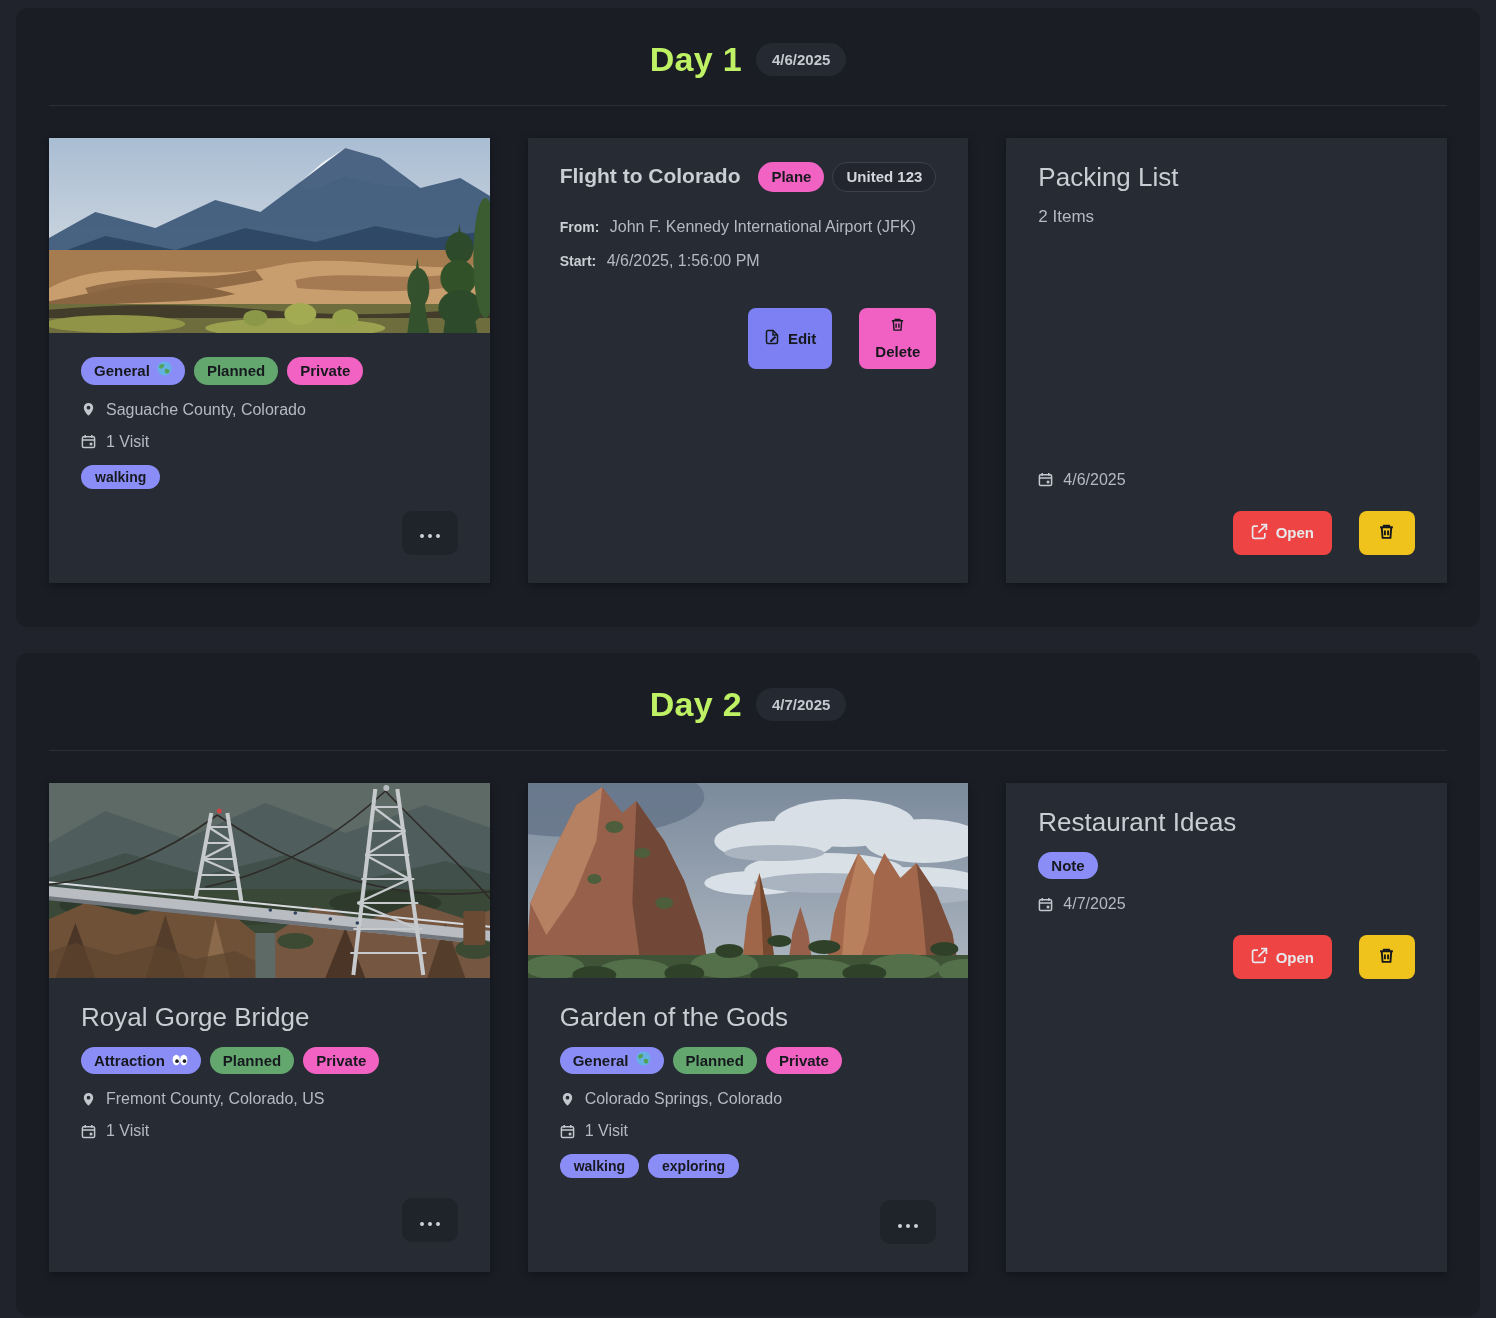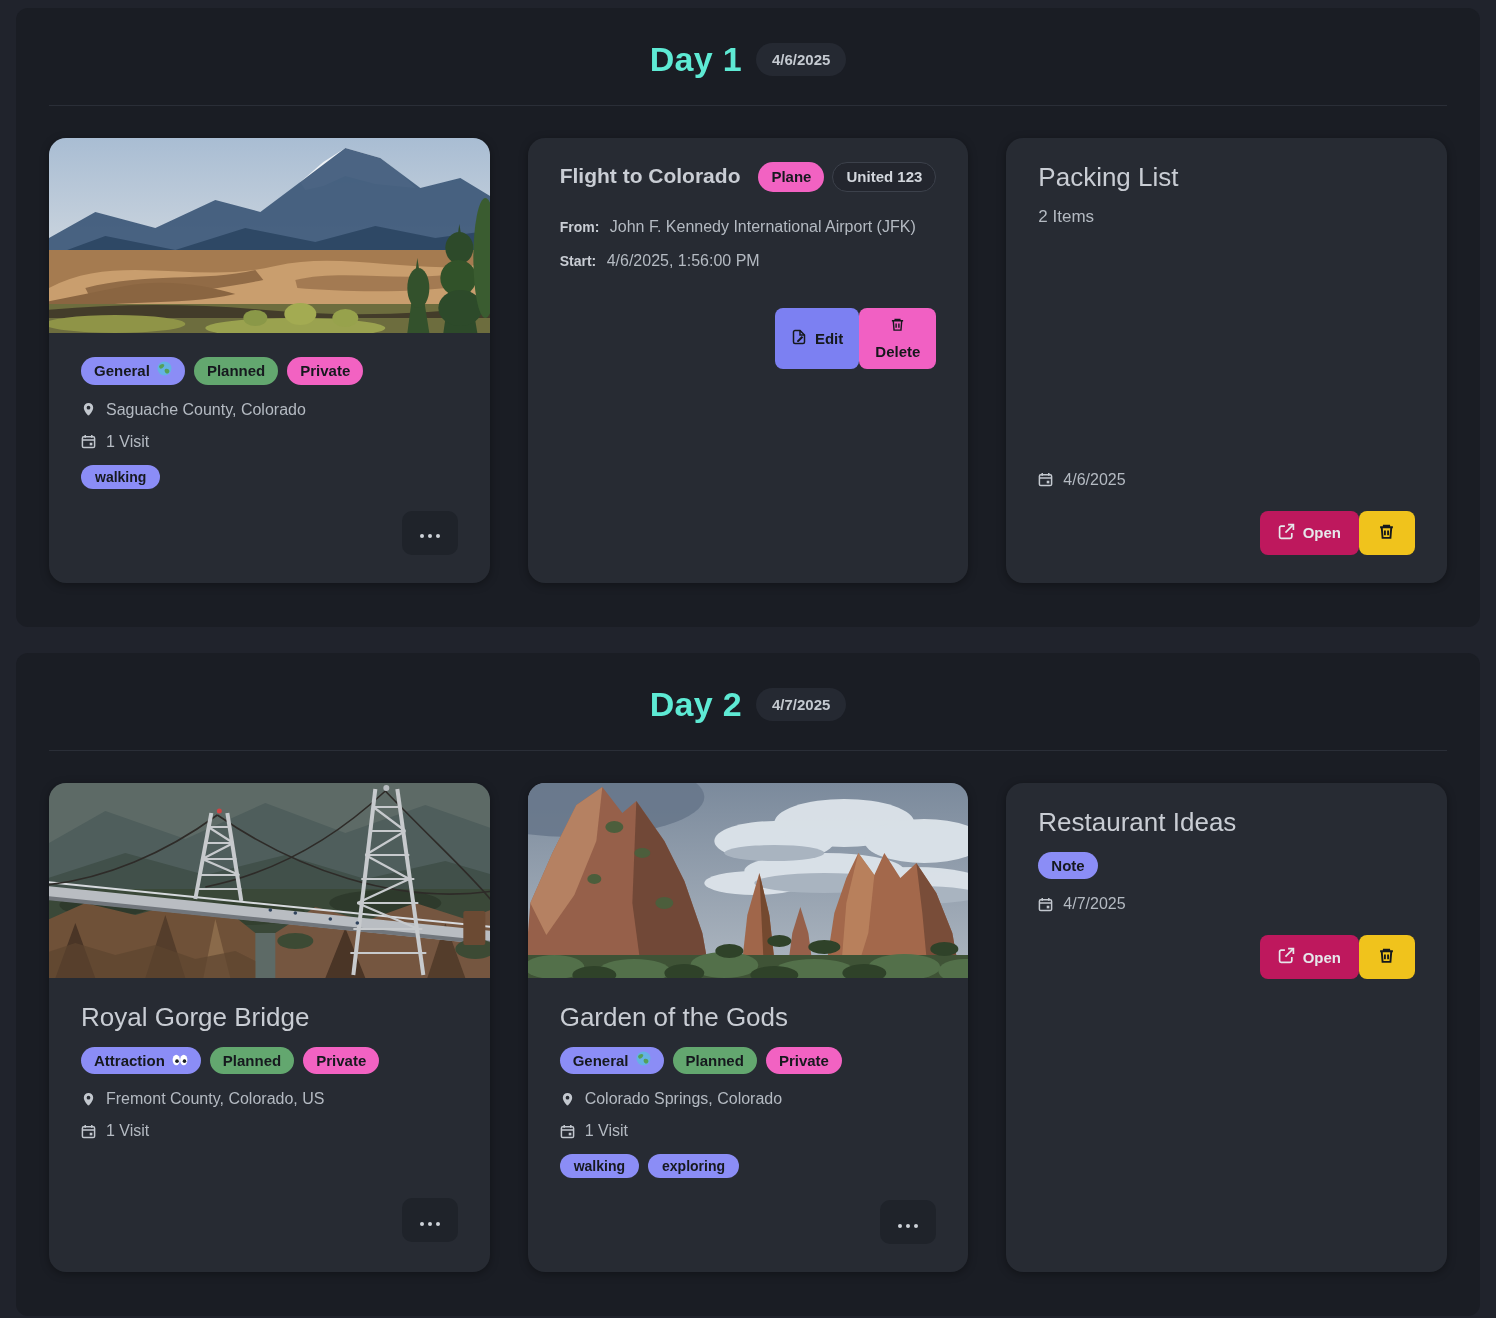--- a/index.html
+++ b/index.html
@@ -12,32 +12,32 @@
   .day-section {
     background:#1a1d24;
     border-radius:12px;
     margin:8px 16px 26px 16px;
     overflow:hidden;
   }
   .day-header {
     display:flex; justify-content:center; align-items:center;
     gap:14px; padding:32px 0 26px 0;
   }
-  .day-title { font-size:34px; font-weight:700; color:#5eead4; letter-spacing:.3px; }
+  .day-title { font-size:34px; font-weight:700; color:#bef264; letter-spacing:.3px; }
   .day-date-pill {
     background:#252932; color:#c4c9d0; font-size:15px; font-weight:700;
     padding:8px 16px; border-radius:999px;
   }
   .divider { border:0; border-top:1px solid #2a2e37; margin:0 33px; }
   .cards {
     display:grid; grid-template-columns:repeat(3,1fr);
     gap:38px; padding:32px 33px 44px 33px; align-items:stretch;
   }
   .card {
-    background:#272b33; border-radius:17px; overflow:hidden;
+    background:#272b33; border-radius:0; overflow:hidden;
     box-shadow:0 2px 8px rgba(0,0,0,.35);
     display:flex; flex-direction:column;
   }
   .card-image { height:195px; overflow:hidden; flex:none; }
   .card-image svg { display:block; width:100%; height:195px; }
   .card-body { padding:24px 32px 28px 32px; display:flex; flex-direction:column; flex:1; }
   .place-title, .doc-title { font-size:26px; font-weight:400; color:#c9cdd4; margin-bottom:14px; }
   .badge-row { display:flex; gap:9px; flex-wrap:wrap; margin-bottom:16px; }
   .badge {
     display:inline-flex; align-items:center; gap:7px;
@@ -63,33 +63,33 @@
     border:0; cursor:pointer; display:inline-flex; align-items:center; gap:8px;
     font-family:inherit; font-size:15px; font-weight:700; border-radius:8px;
   }
   .btn-more {
     background:#1f232a; width:56px; height:44px; border-radius:10px;
     justify-content:center;
   }
   .btn-more .dot { width:4px; height:4px; border-radius:50%; background:#ced3d9; margin:0 2px; display:inline-block; }
   .btn-edit   { background:#7c80f2; color:#15181c; padding:9px 16px; }
   .btn-delete { background:#f160c3; color:#15181c; padding:9px 16px;flex-direction:column; }
-  .btn-open   { background:#be185d; color:#e6e8eb; padding:11px 18px; }
+  .btn-open   { background:#ef4444; color:#e6e8eb; padding:11px 18px; }
   .btn-trash  { background:#f0c31c; color:#15181c; width:56px; height:44px; justify-content:center; }
   
   .flight-head { display:flex; justify-content:space-between; align-items:flex-start; margin-bottom:26px; }
   .flight-title { font-size:21px; font-weight:700; color:#c9cdd4; padding-top:2px; }
   .flight-badges { display:flex; gap:8px; }
   .flight-row { margin-bottom:16px; font-size:16px; color:#b4bac2; }
   .flight-label { font-size:14px; font-weight:700; color:#c9cdd4; margin-right:6px; }
   .flight-leg + .flight-leg { margin-top:16px; }
   .doc-summary { font-size:17px; color:#b4bac2; margin-bottom:10px; }
   .doc-date { margin-top:auto; margin-bottom:0; }
   .doc-date-flow { margin-top:4px; margin-bottom:0; }
-  .doc-actions-flow { margin-top:10px; padding-top:12px; display:flex; justify-content:flex-end; gap:0; }
+  .doc-actions-flow { margin-top:10px; padding-top:12px; display:flex; justify-content:flex-end; gap:27px; }
   .spacer { flex:1; }
 </style>
 </head>
 <body>
 
 <section class="day-section">
   <div class="day-header">
     <span class="day-title">Day 1</span>
     <span class="day-date-pill">4/6/2025</span>
   </div>

